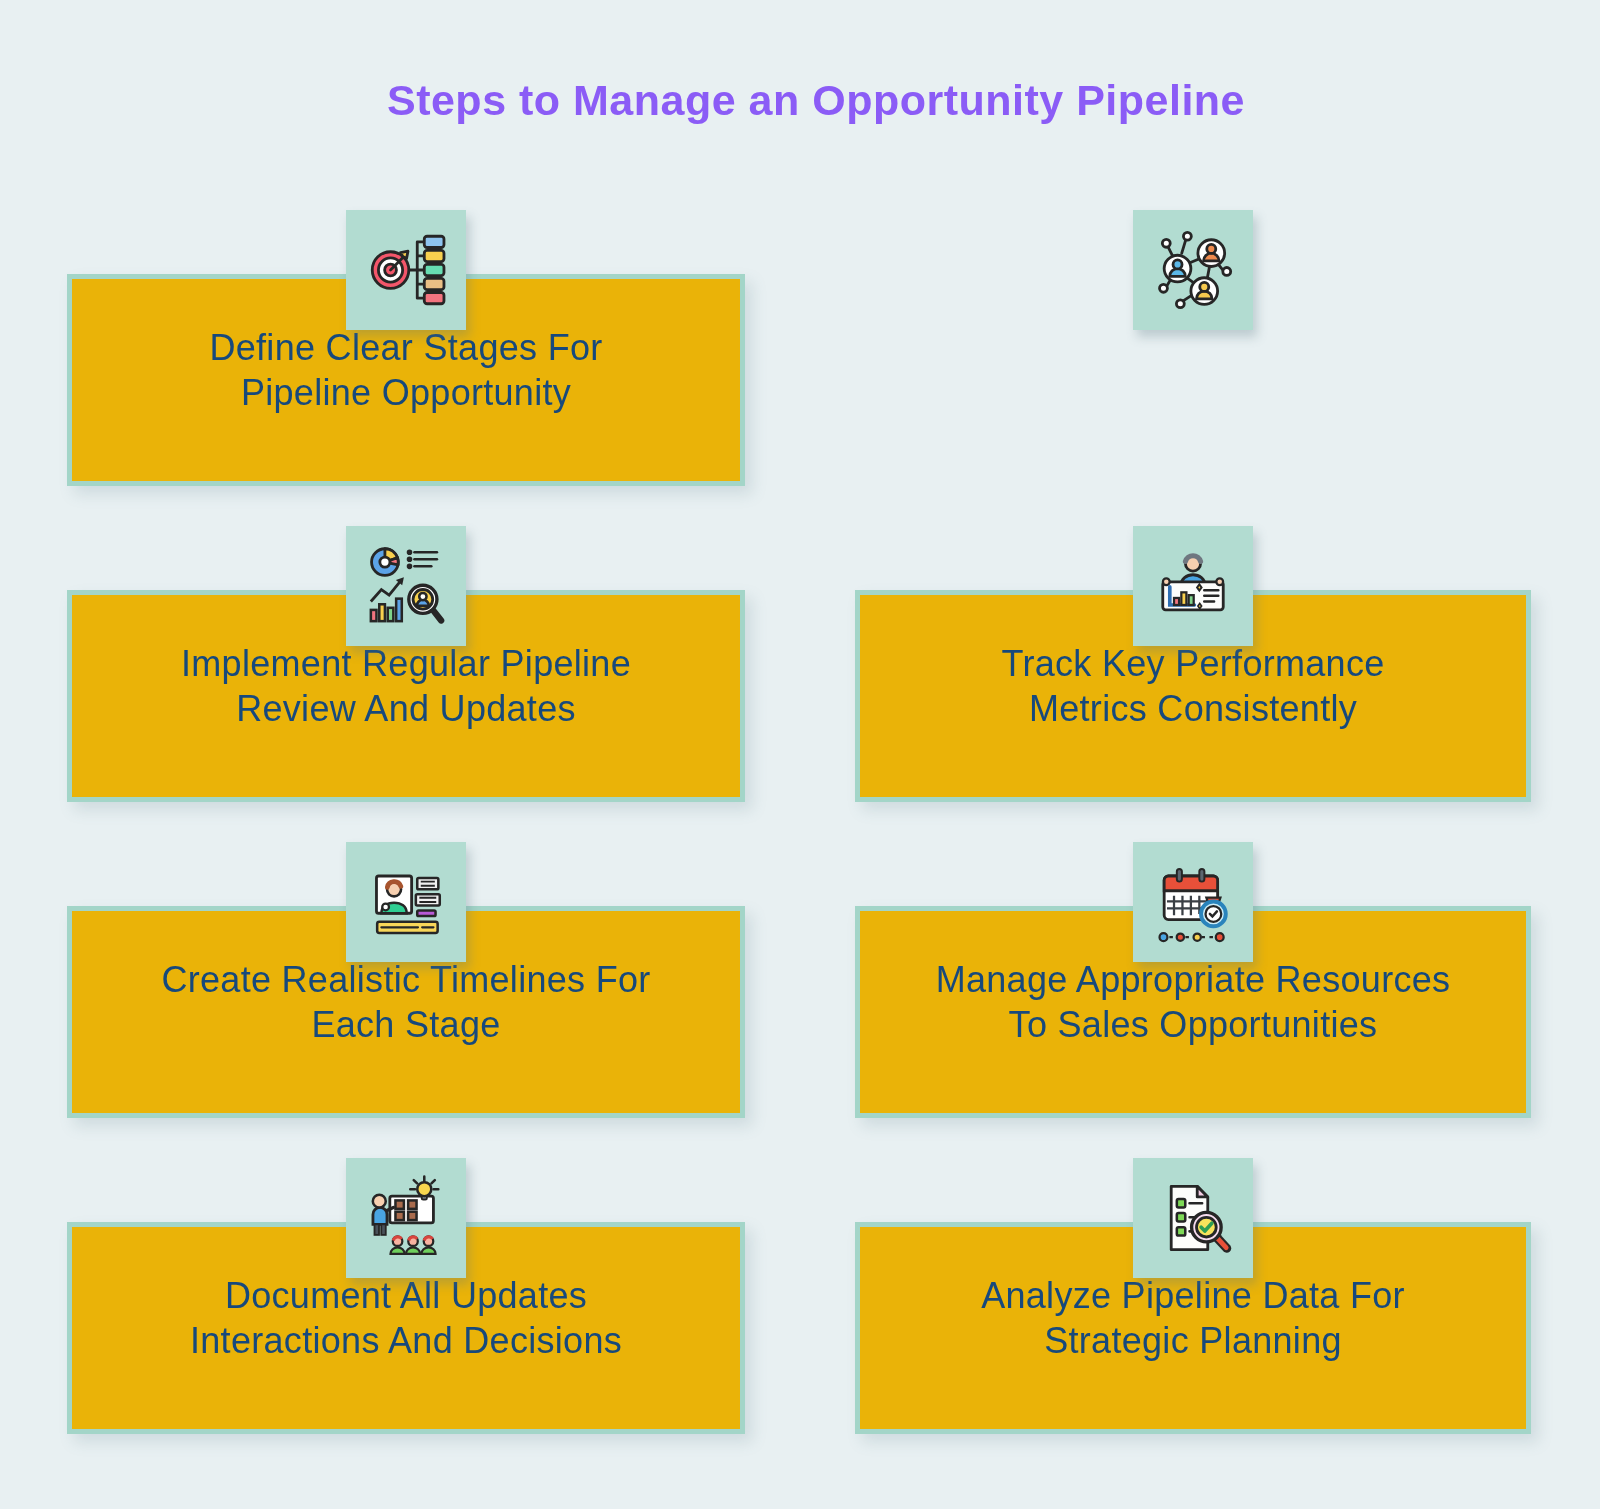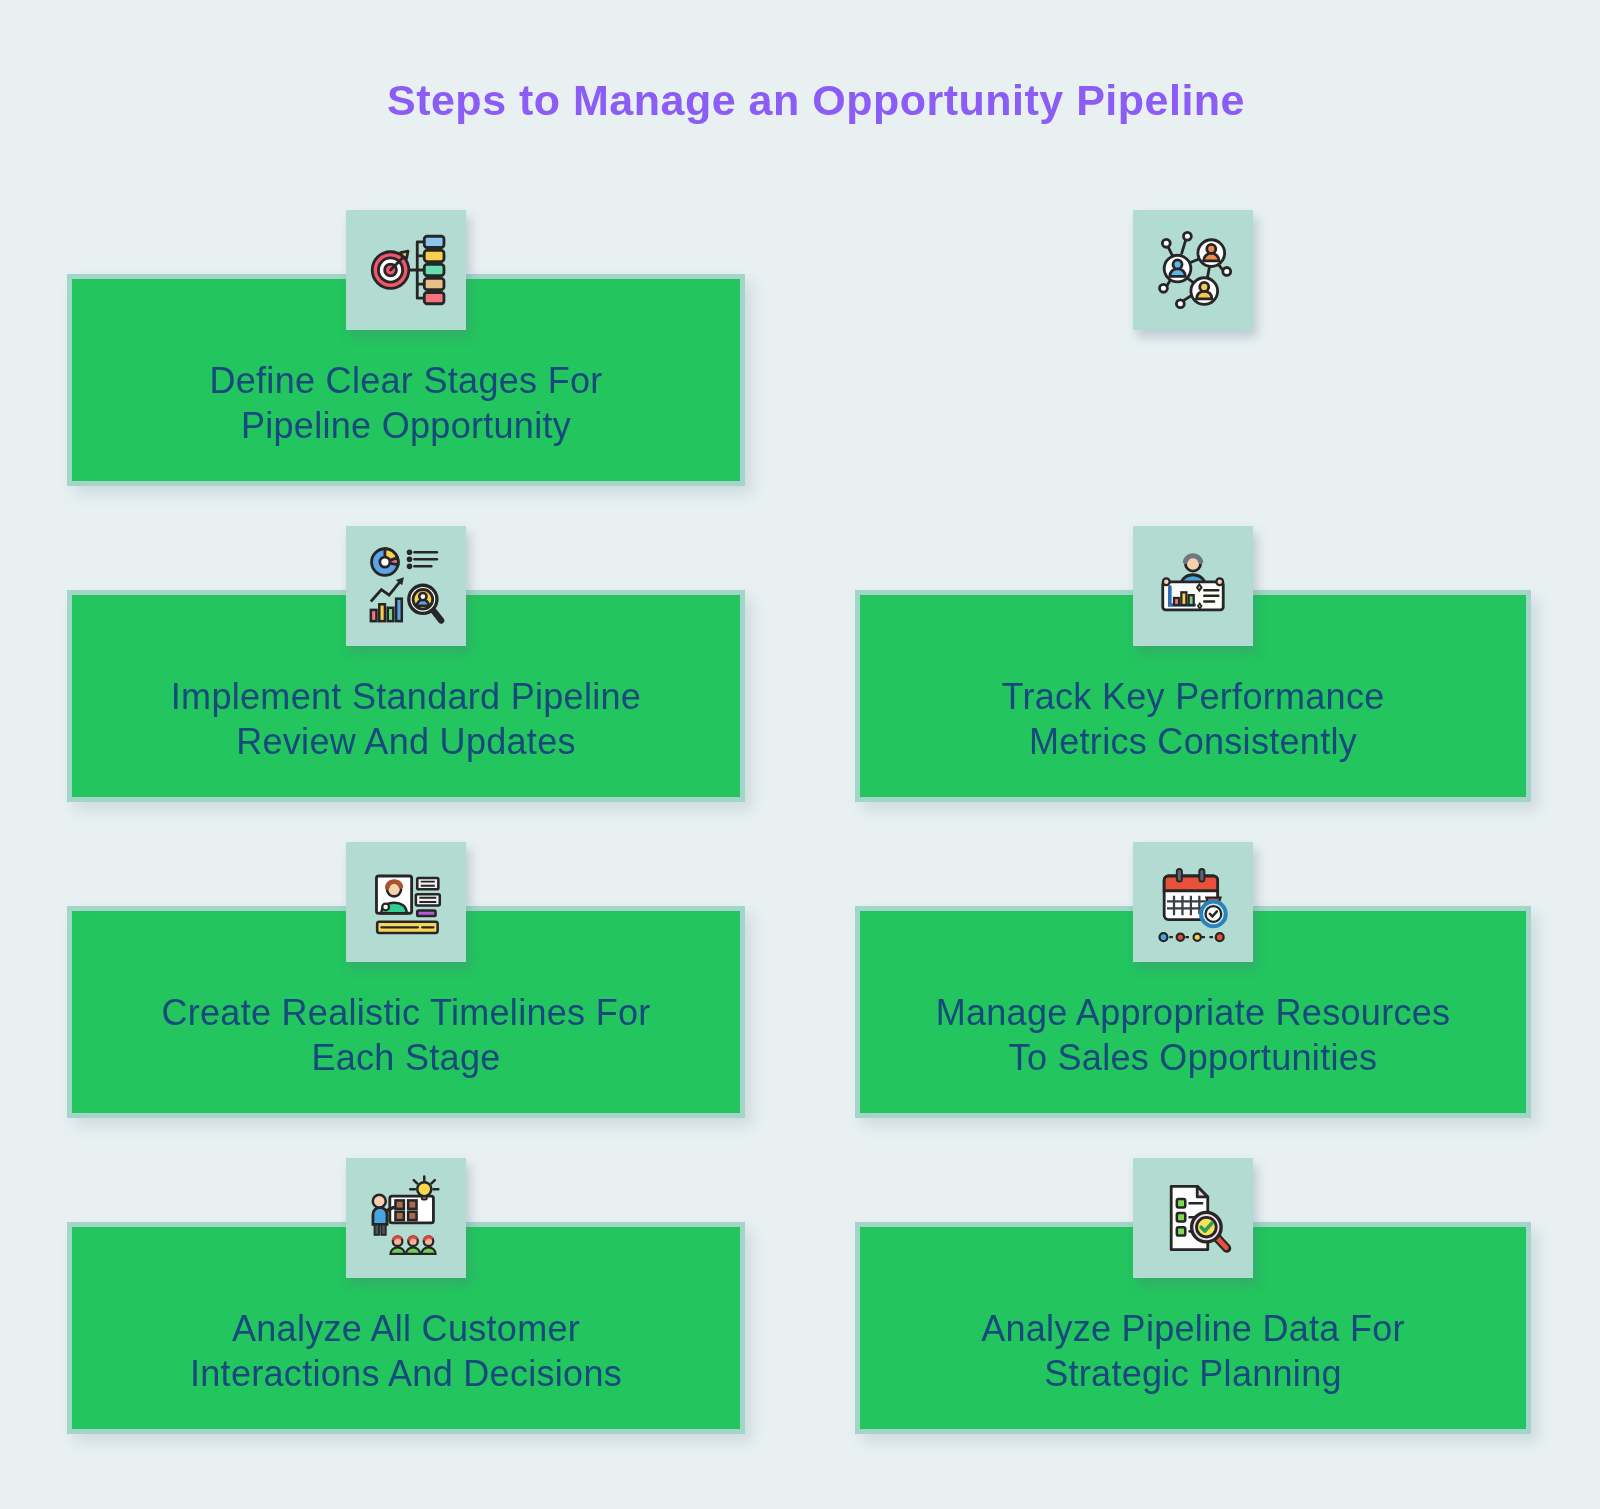--- a/index.html
+++ b/index.html
@@ -18,25 +18,25 @@
   }
   .grid{
     position:absolute;left:67px;top:210px;width:1464px;
     display:grid;
     grid-template-columns:678px 676px;
     column-gap:110px;row-gap:40px;
   }
   .cell{position:relative;height:276px;}
   .card{
     position:absolute;left:0;right:0;top:64px;bottom:0;
-    background:#22c55e;
+    background:#eab308;
     border:5px solid #a3d5c8;
     box-shadow:7px 8px 14px rgba(96,130,140,.18);
     z-index:1;
-    display:flex;flex-direction:column;align-items:center;justify-content:center;
+    display:flex;flex-direction:column;align-items:center;justify-content:flex-start;
     padding-top:46px;box-sizing:border-box;
   }
   .card-text{
     text-align:center;
     font-size:36px;line-height:45px;font-weight:500;letter-spacing:.3px;
     color:#17497c;
   }
   .icon-tile{
     position:absolute;top:0;left:50%;transform:translateX(-50%);
     width:120px;height:120px;
@@ -143,21 +143,21 @@
             <path d="M51.5 49.5 57 56.5" stroke="#262626" stroke-width="4.5" stroke-linecap="round"></path>
             <circle cx="44" cy="41.5" r="10" fill="#ffffff" stroke="#262626" stroke-width="2.4"></circle>
             <circle cx="44" cy="41.5" r="7" fill="#f8d04e" stroke="#262626" stroke-width="2"></circle>
             <path d="M39.8 46a4.2 4.2 0 0 1 8.4 0z" fill="#5ca3e8" stroke="#262626" stroke-width="1.8"></path>
             <circle cx="44" cy="39.5" r="2.6" fill="#ffffff" stroke="#262626" stroke-width="1.8"></circle>
           </svg>
         </span>
       </div>
       <div class="card">
         <div class="card-text">
-          <div>Implement Standard Pipeline</div>
+          <div>Implement Regular Pipeline</div>
           <div>Review And Updates</div>
         </div>
       </div>
     </div>
 
     <div class="cell">
       <div class="icon-tile">
         <span aria-label="metrics-presenter-icon">
           <svg viewBox="0 0 64 64">
             <circle cx="32" cy="16" r="5.4" fill="#f7d0b0" stroke="#262626" stroke-width="2"></circle>
@@ -273,21 +273,21 @@
               <path d="M32 57.5a5 4.6 0 0 1 10 0z" fill="#6ecf5c" stroke="#262626" stroke-width="1.6"></path>
               <circle cx="48" cy="48.5" r="3.4" fill="#f7b2a0" stroke="#262626" stroke-width="1.6"></circle>
               <path d="M44.9 48a3.4 3.4 0 0 1 6-1.2" stroke="#d8453e" stroke-width="2.2" fill="none"></path>
               <path d="M43 57.5a5 4.6 0 0 1 10 0z" fill="#6ecf5c" stroke="#262626" stroke-width="1.6"></path>
             </g>
           </svg>
         </span>
       </div>
       <div class="card">
         <div class="card-text">
-          <div>Analyze All Customer</div>
+          <div>Document All Updates</div>
           <div>Interactions And Decisions</div>
         </div>
       </div>
     </div>
 
     <div class="cell">
       <div class="icon-tile">
         <span aria-label="document-analysis-icon">
           <svg viewBox="0 0 64 64">
             <path d="M16.5 9.5h18.5l7.5 7.5v37.5h-26z" fill="#fdfdfb" stroke="#262626" stroke-width="2" stroke-linejoin="round"></path>

